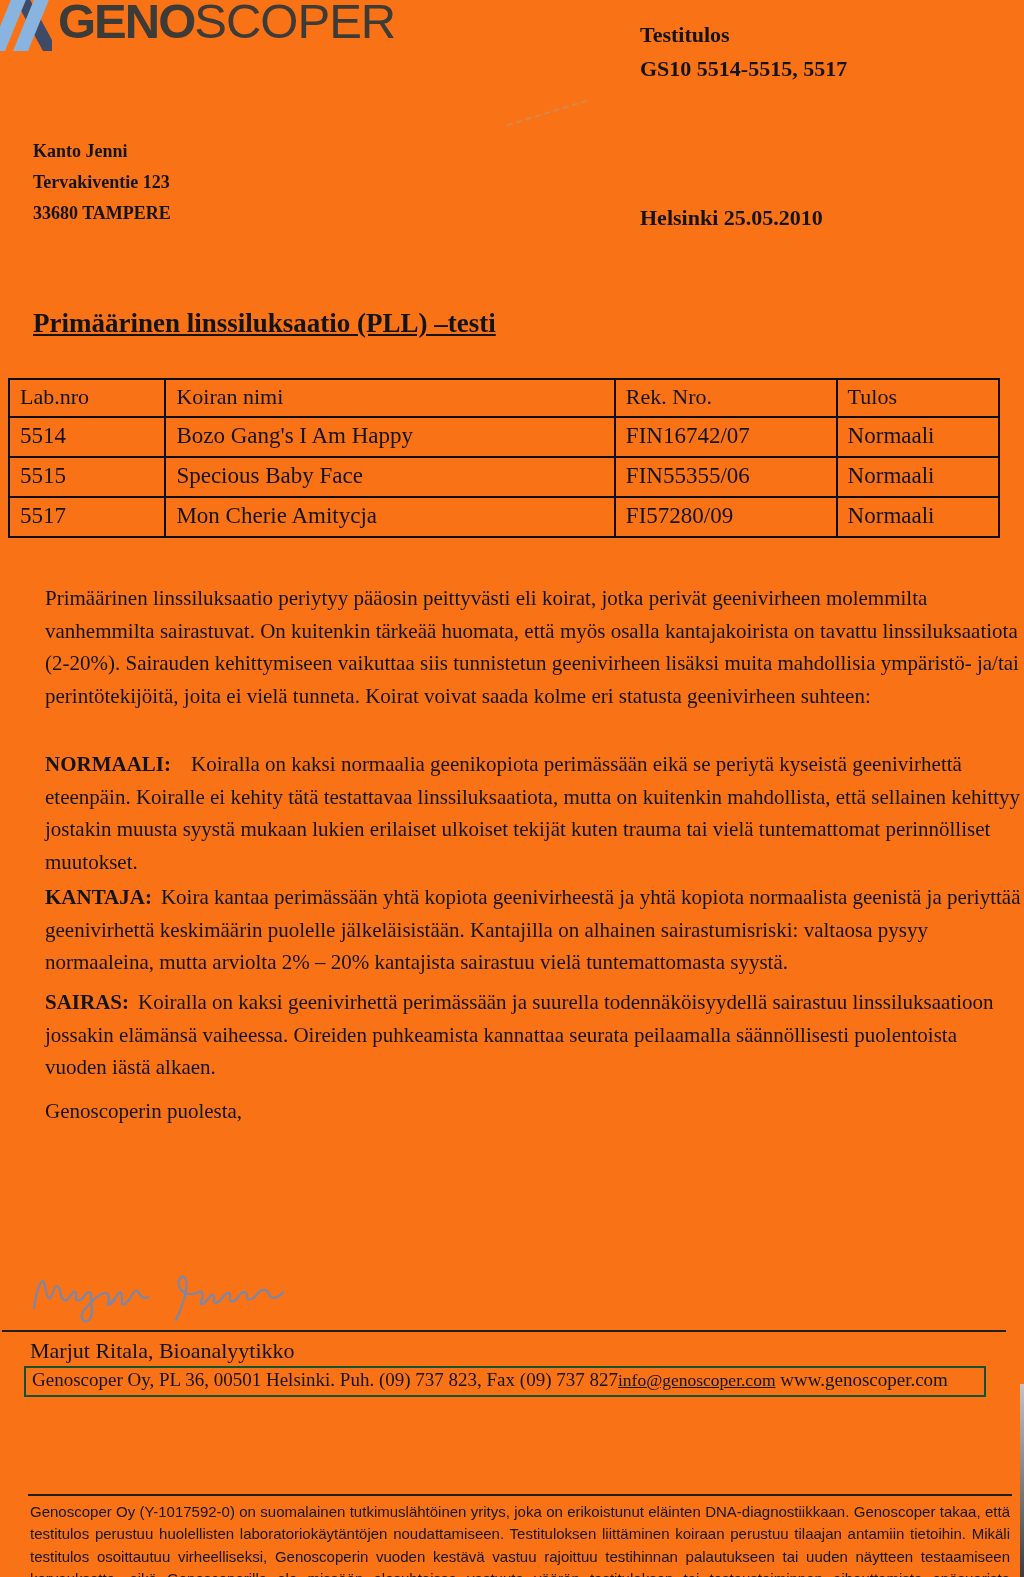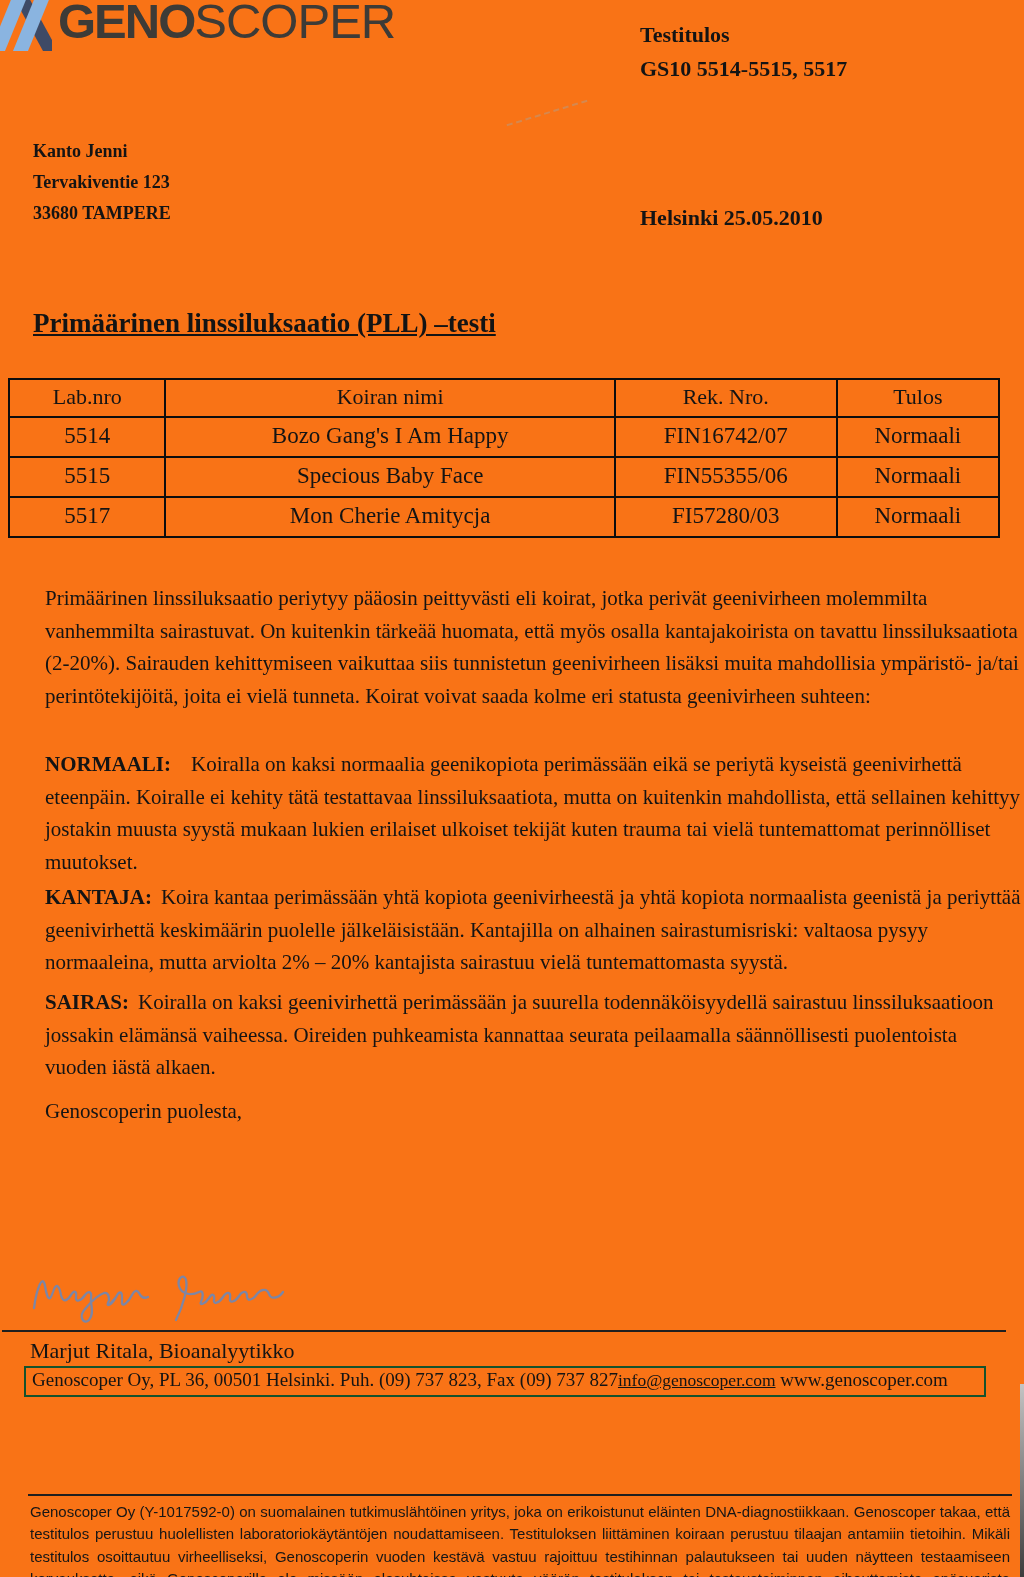--- a/index.html
+++ b/index.html
@@ -17,21 +17,21 @@
   .logo-text .scoper{font-weight:400;letter-spacing:-1px;}
   
   .doc-meta{position:absolute;left:640px;top:18px;font-weight:bold;font-size:22px;line-height:34px;}
   .recipient{position:absolute;left:33px;top:136px;font-weight:bold;font-size:18px;line-height:31px;}
   .place-date{position:absolute;left:640px;top:167px;font-weight:bold;font-size:22px;margin-top:38px;}
   
   .title{position:absolute;left:33px;top:308px;margin:0;font-size:27px;font-weight:bold;text-decoration:underline;}
   
   .results{position:absolute;left:8px;top:378px;width:992px;border-collapse:collapse;
     table-layout:fixed;}
-  .results th,.results td{border:2px solid #0d0d0d;padding:2px 10px 4px 10px;text-align:center;
+  .results th,.results td{border:2px solid #0d0d0d;padding:2px 10px 4px 10px;text-align:left;
     overflow:hidden;white-space:nowrap;}
   .results th{font-weight:normal;font-size:22px;height:30px;}
   .results td{font-weight:normal;font-size:23px;height:32px;}
   .col-lab{width:15.8%;} .col-nimi{width:45.4%;} .col-rek{width:22.4%;} .col-tulos{width:16.4%;}
   
   .para{position:absolute;left:33px;width:978px;font-size:21px;line-height:32.5px;margin:12px;}
   .p-intro{top:570px;}
   .p-normaali{top:736px;}
   .p-kantaja{top:869px;}
   .p-sairas{top:974px;}
@@ -108,21 +108,21 @@
       </tr>
       <tr>
         <td>5515</td>
         <td>Specious Baby Face</td>
         <td>FIN55355/06</td>
         <td>Normaali</td>
       </tr>
       <tr>
         <td>5517</td>
         <td>Mon Cherie Amitycja</td>
-        <td>FI57280/03</td>
+        <td>FI57280/09</td>
         <td>Normaali</td>
       </tr>
     </tbody>
   </table>
 
   <p class="para p-intro">Primäärinen linssiluksaatio periytyy pääosin peittyvästi eli koirat, jotka perivät geenivirheen molemmilta vanhemmilta sairastuvat. On kuitenkin tärkeää huomata, että myös osalla kantajakoirista on tavattu linssiluksaatiota (2-20%). Sairauden kehittymiseen vaikuttaa siis tunnistetun geenivirheen lisäksi muita mahdollisia ympäristö- ja/tai perintötekijöitä, joita ei vielä tunneta. Koirat voivat saada kolme eri statusta geenivirheen suhteen:</p>
 
   <p class="para p-normaali"><span class="status-label gap-wide">NORMAALI:</span><span>Koiralla on kaksi normaalia geenikopiota perimässään eikä se periytä kyseistä geenivirhettä eteenpäin. Koiralle ei kehity tätä testattavaa linssiluksaatiota, mutta on kuitenkin mahdollista, että sellainen kehittyy jostakin muusta syystä mukaan lukien erilaiset ulkoiset tekijät kuten trauma tai vielä tuntemattomat perinnölliset muutokset.</span></p>
 
   <p class="para p-kantaja"><span class="status-label gap-narrow">KANTAJA:</span><span>Koira kantaa perimässään yhtä kopiota geenivirheestä ja yhtä kopiota normaalista geenistä ja periyttää geenivirhettä keskimäärin puolelle jälkeläisistään. Kantajilla on alhainen sairastumisriski: valtaosa pysyy normaaleina, mutta arviolta 2% – 20% kantajista sairastuu vielä tuntemattomasta syystä.</span></p>

